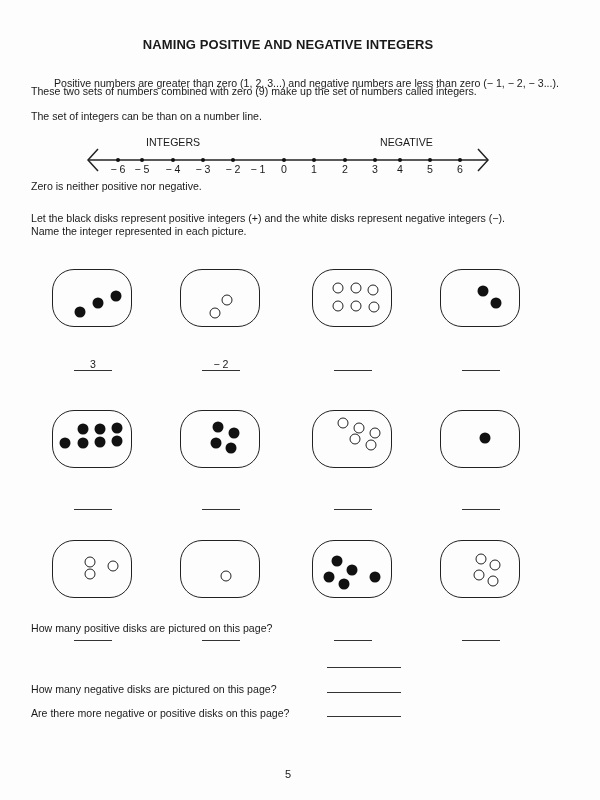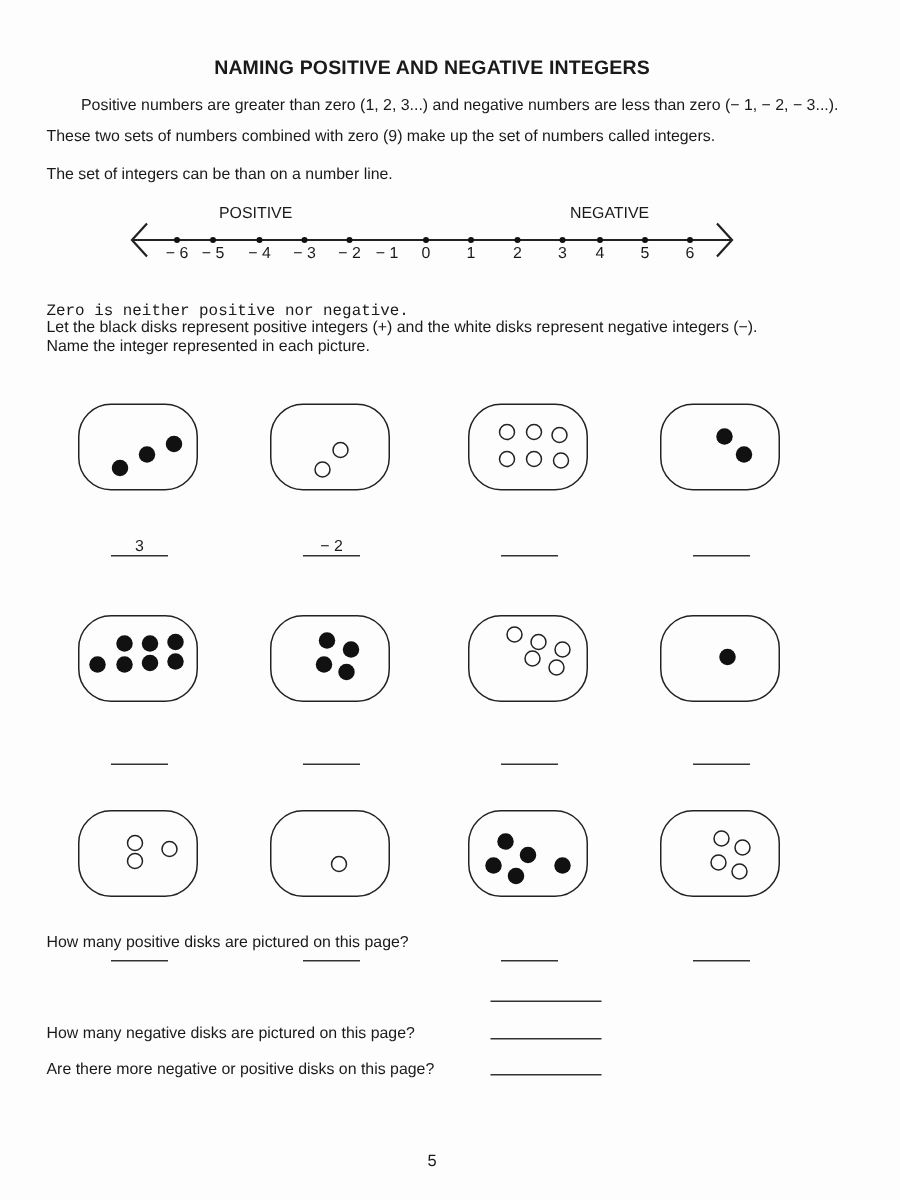--- a/index.html
+++ b/index.html
@@ -19,25 +19,25 @@
   .answer { position: absolute; width: 38px; border-bottom: 1px solid #333; text-align: center; font-size: 10.6px; height: 12px; line-height: 12px; }
   .question { left: 31px; font-size: 10.6px; white-space: nowrap; }
   .q-line { position: absolute; left: 327px; width: 74px; border-bottom: 1px solid #333; height: 1px; }
   .page-num { left: 0; width: 576px; text-align: center; top: 768px; font-size: 11px; }
 </style>
 </head>
 <body>
 
 <div class="abs title">NAMING POSITIVE AND NEGATIVE INTEGERS</div>
 
-<div class="abs para" style="top:64px;padding-left:23px;">Positive numbers are greater than zero (1, 2, 3...) and negative numbers are less than zero (− 1, − 2, − 3...).</div>
+<div class="abs para" style="top:77px;padding-left:23px;">Positive numbers are greater than zero (1, 2, 3...) and negative numbers are less than zero (− 1, − 2, − 3...).</div>
 <div class="abs para" style="top:85px;">These two sets of numbers combined with zero (9) make up the set of numbers called integers.</div>
 <div class="abs para" style="top:110px;">The set of integers can be than on a number line.</div>
 
-<div class="abs nl-label" style="left:146px; top:136px;">POSITIVE</div>
+<div class="abs nl-label" style="left:146px; top:136px;">INTEGERS</div>
 <div class="abs nl-label" style="left:380px; top:136px;">NEGATIVE</div>
 <svg class="abs" style="left:0; top:145px;" width="600" height="35">
   <line x1="88" y1="15" x2="488" y2="15" stroke="#222" stroke-width="1.4"></line>
   <polyline points="98,4 88,15 98,26" fill="none" stroke="#222" stroke-width="1.5"></polyline>
   <polyline points="478,4 488,15 478,26" fill="none" stroke="#222" stroke-width="1.5"></polyline>
   <g id="tick-dots">
       <circle cx="118" cy="15" r="2" fill="#111"></circle>
       <circle cx="142" cy="15" r="2" fill="#111"></circle>
       <circle cx="173" cy="15" r="2" fill="#111"></circle>
       <circle cx="203" cy="15" r="2" fill="#111"></circle>
@@ -60,21 +60,21 @@
     <span class="tick-label" style="left: 258px;">− 1</span>
     <span class="tick-label" style="left: 284px;">0</span>
     <span class="tick-label" style="left: 314px;">1</span>
     <span class="tick-label" style="left: 345px;">2</span>
     <span class="tick-label" style="left: 375px;">3</span>
     <span class="tick-label" style="left: 400px;">4</span>
     <span class="tick-label" style="left: 430px;">5</span>
     <span class="tick-label" style="left: 460px;">6</span>
   </div>
 
-<div class="abs para" style="top:202px;font-family:Liberation Mono, monospace;">Zero is neither positive nor negative.</div>
+<div class="abs para" style="top:180px;">Zero is neither positive nor negative.</div>
 <div class="abs para" style="top:212px;">Let the black disks represent positive integers (+) and the white disks represent negative integers (−).</div>
 <div class="abs para" style="top:225px;">Name the integer represented in each picture.</div>
 
 <div id="pictures">
     <div class="disk-box" style="left: 52px; top: 269px;">
       <div class="disk black" style="left: 27px; top: 42px;"></div>
       <div class="disk black" style="left: 45px; top: 33px;"></div>
       <div class="disk black" style="left: 63px; top: 26px;"></div>
     </div>
     <div class="answer" style="left: 74px; top: 358px;">3</div>

